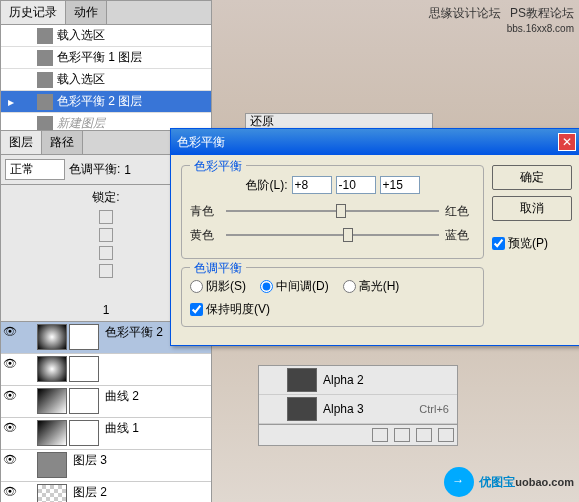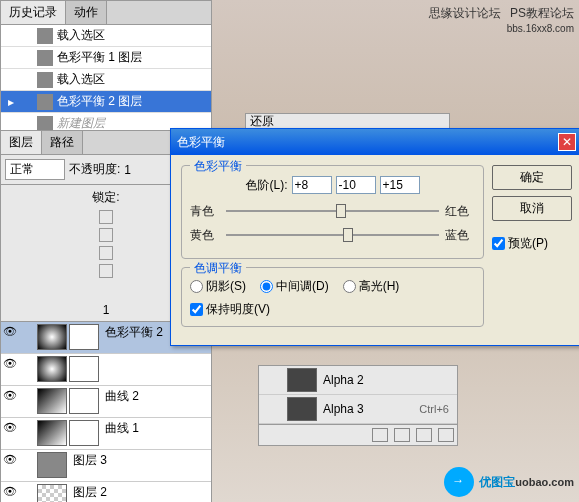--- a/index.html
+++ b/index.html
@@ -56,21 +56,21 @@
 .slider-label { width: 30px; color: #222; }
 .slider-track { flex: 1; height: 18px; position: relative; display: flex; align-items: center; }
 .slider-line { width: 100%; height: 2px; background: #999; position: relative; }
 .slider-thumb { position: absolute; top: -6px; width: 10px; height: 14px; background: #ece9d8; border: 1px solid #666; transform: translateX(-50%); }
 .radio-row { display: flex; gap: 14px; align-items: center; margin-bottom: 6px; }
 .radio-row label, .check-row label { display: flex; align-items: center; gap: 3px; }
 .btn { border: 1px solid #666; background: #ece9d8; padding: 3px 0; text-align: center; border-radius: 2px; cursor: pointer; }
 .check-row { display: flex; align-items: center; gap: 3px; }
 
 
-.snippet { position: absolute; top: 113px; left: 245px; width: 205px; height: 17px; background: #e8e8e8; border: 1px solid #999; z-index: 4; display: flex; align-items: center; padding: 0 4px; font-size: 11px; }
+.snippet { position: absolute; top: 113px; left: 245px; width: 188px; height: 17px; background: #e8e8e8; border: 1px solid #999; z-index: 4; display: flex; align-items: center; padding: 0 4px; font-size: 11px; }
 .channels-panel { position: absolute; top: 365px; left: 258px; width: 200px; background: #e8e8e8; border: 1px solid #999; z-index: 4; }
 .channel-row { display: flex; align-items: center; padding: 2px; border-bottom: 1px solid #ccc; }
 .channel-thumb { width: 30px; height: 24px; background: #444; border: 1px solid #666; margin: 0 6px; }
 .channel-shortcut { margin-left: auto; margin-right: 6px; color: #666; font-size: 11px; }
 .channel-footer { display: flex; justify-content: flex-end; gap: 6px; padding: 3px; border-top: 1px solid #999; }
 .footer-icon { width: 16px; height: 14px; border: 1px solid #888; }
 </style>
 </head>
 <body>
 
@@ -121,21 +121,21 @@
     </div>
 </div>
 
 <div class="layers-panel">
   <div class="panel-tabs">
     <div class="panel-tab">图层</div>
     <div class="panel-tab inactive">路径</div>
   </div>
   <div class="layers-controls">
     <div class="dropdown">正常</div>
-    <span>不透明度:</span>
+    <span>色调平衡:</span>
     <span>1</span>
   </div>
   <div class="layers-lock">
     <span>锁定:</span>
     <span class="lock-icon"></span>
     <span class="lock-icon"></span>
     <span class="lock-icon"></span>
     <span class="lock-icon"></span>
     <span style="margin-left:auto">填充:</span>
     <span>1</span>

